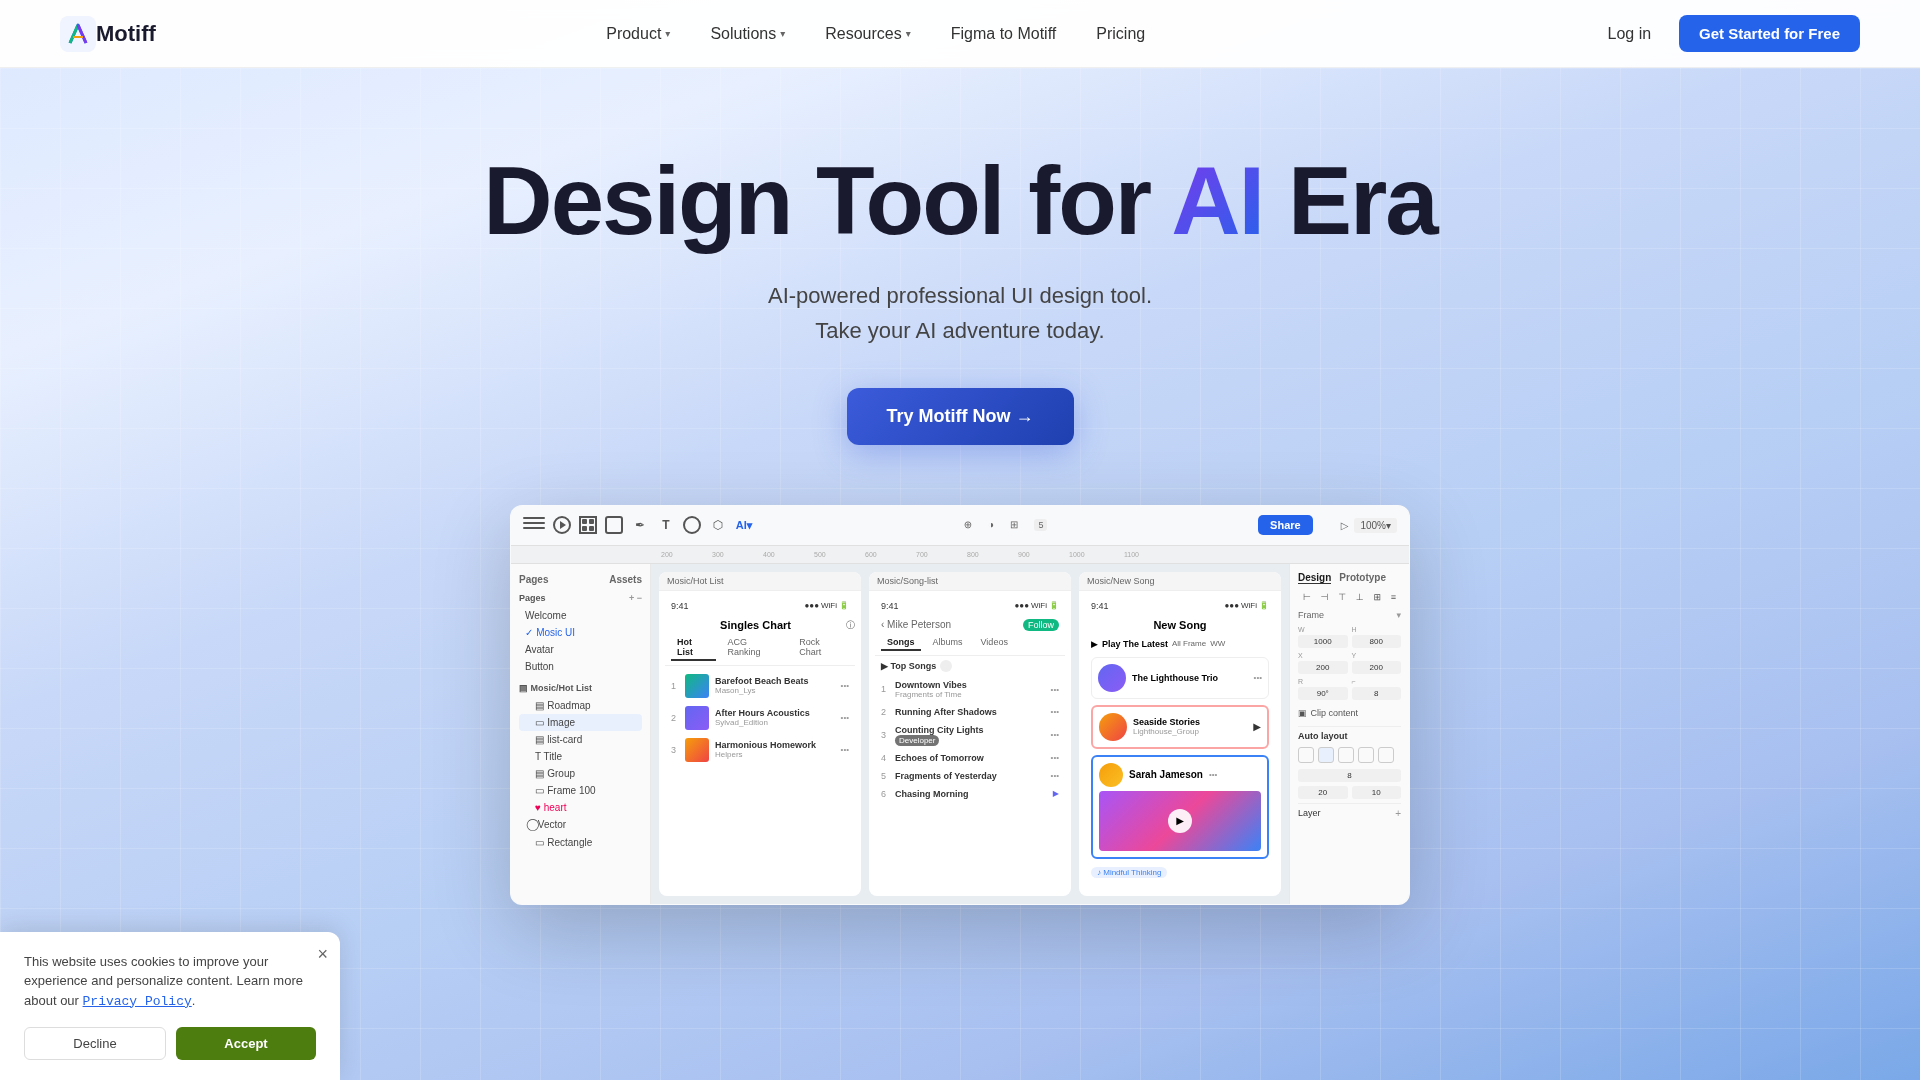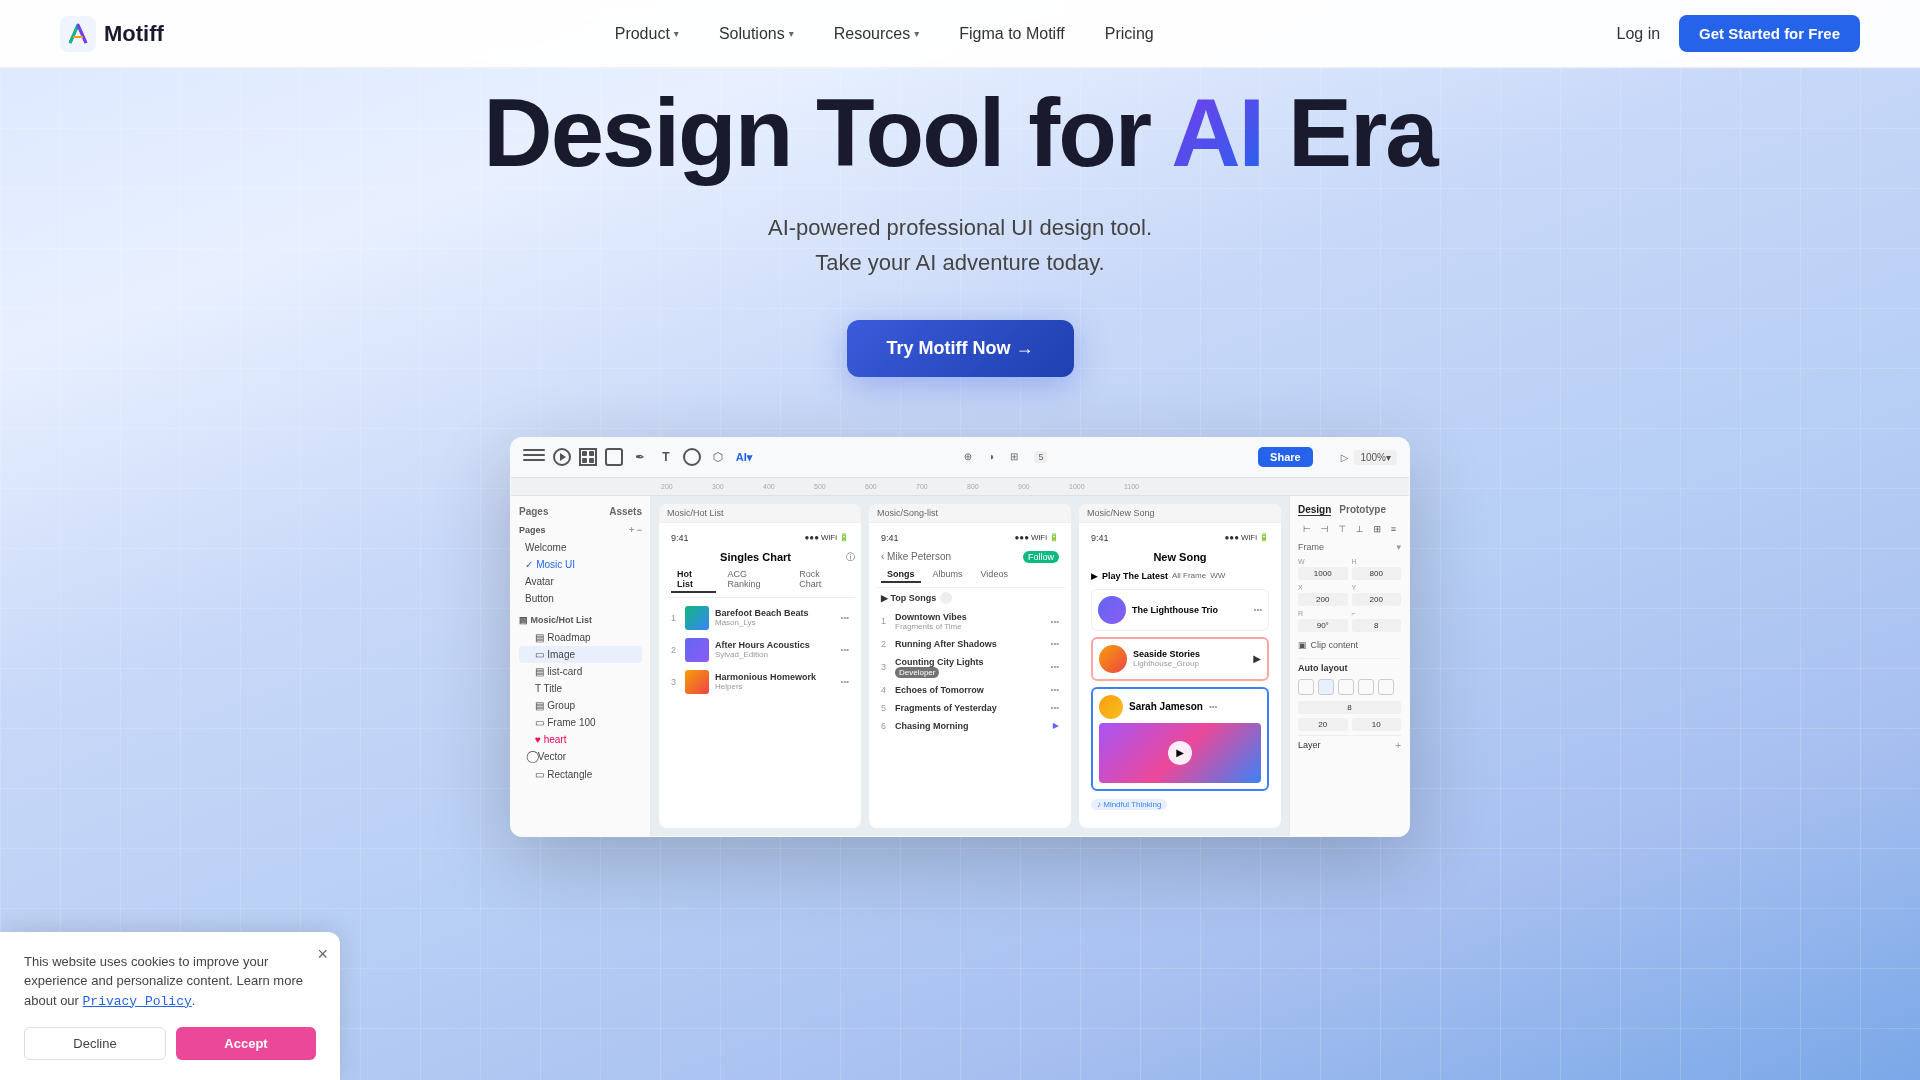--- a/index.html
+++ b/index.html
@@ -6,44 +6,44 @@
     body { font-family: -apple-system, BlinkMacSystemFont, 'Segoe UI', sans-serif; width: 1920px; min-height: 1080px; overflow-x: hidden; }
 
     
     nav {
       position: fixed; top: 0; left: 0; right: 0; z-index: 100;
       display: flex; align-items: center; justify-content: space-between;
       padding: 0 60px; height: 68px;
       background: rgba(255,255,255,0.95); backdrop-filter: blur(8px);
       border-bottom: 1px solid rgba(0,0,0,0.06);
     }
-    .nav-logo { display: flex; align-items: center; gap: 8px; text-decoration: none; justify-content: flex-end; }
+    .nav-logo { display: flex; align-items: center; text-decoration: none; justify-content: flex-end; }
     .nav-logo-icon { width: 36px; height: 36px; }
     .nav-logo-text { font-size: 22px; font-weight: 700; color: #1a1a2e; }
     .nav-links { display: flex; align-items: center; gap: 8px; }
     .nav-link {
       display: flex; align-items: center; gap: 4px;
       padding: 8px 16px; font-size: 16px; color: #333; cursor: pointer;
       border-radius: 6px; text-decoration: none; border: none; background: none;
     }
     .nav-link .chevron { font-size: 10px; color: #666; }
-    .nav-actions { display: flex; align-items: center; gap: 7px; }
+    .nav-actions { display: flex; align-items: center; gap: 16px; }
     .nav-login { font-size: 16px; color: #333; cursor: pointer; background: none; border: none; padding: 8px 12px; }
     .nav-cta {
       background: #2563eb; color: white; padding: 10px 20px;
       border-radius: 8px; font-size: 15px; font-weight: 600;
       border: none; cursor: pointer; white-space: nowrap;
     }
 
     
     .hero {
       min-height: 1080px; width: 100%;
       background: linear-gradient(160deg, #dce8ff 0%, #e8f0ff 20%, #c8d8f8 40%, #b8cff5 60%, #a8c0f0 80%, #7aa8e8 100%);
       display: flex; flex-direction: column; align-items: center;
-      position: relative; overflow: hidden;
+      padding-top: 68px; position: relative; overflow: hidden;
     }
 
     
     .hero::before {
       content: '';
       position: absolute; top: 68px; left: 0; right: 0; bottom: 0;
       background-image:
         linear-gradient(rgba(255,255,255,0.15) 1px, transparent 1px),
         linear-gradient(90deg, rgba(255,255,255,0.15) 1px, transparent 1px);
       background-size: 60px 60px;
@@ -140,21 +140,21 @@
     .cookie-close {
       position: absolute; top: 12px; right: 12px;
       background: none; border: none; font-size: 18px; cursor: pointer; color: #666;
     }
     .cookie-actions { display: flex; gap: 10px; }
     .cookie-decline {
       flex: 1; padding: 8px 16px; border: 1px solid #ddd; border-radius: 6px;
       background: white; font-size: 13px; cursor: pointer; color: #444;
     }
     .cookie-accept {
-      flex: 1; padding: 8px 16px; background: #ec4899; color: white;
+      flex: 1; padding: 8px 16px; background: #4d7c0f; color: white;
       border: none; border-radius: 6px; font-size: 13px; cursor: pointer; font-weight: 600;
     }
   </style>
 </head>
 <body>
 
 <nav>
   <a class="nav-logo" href="#">
     <svg class="nav-logo-icon" viewBox="0 0 36 36" fill="none" xmlns="http://www.w3.org/2000/svg">
       <rect width="36" height="36" rx="8" fill="#f0f4ff"></rect>

